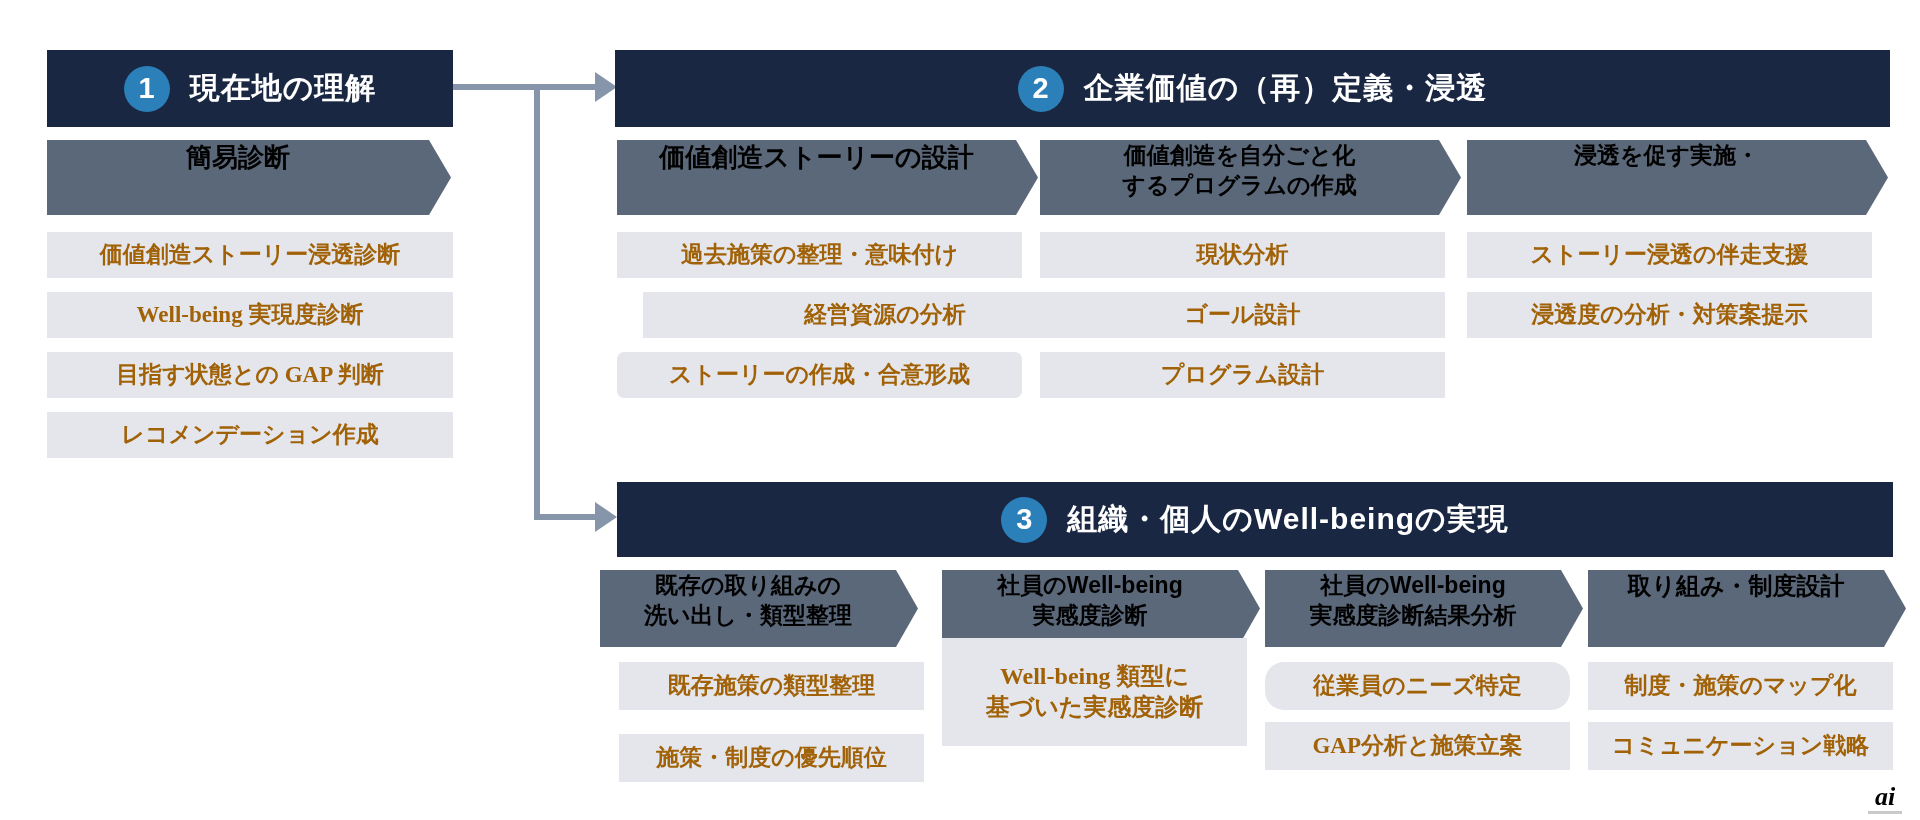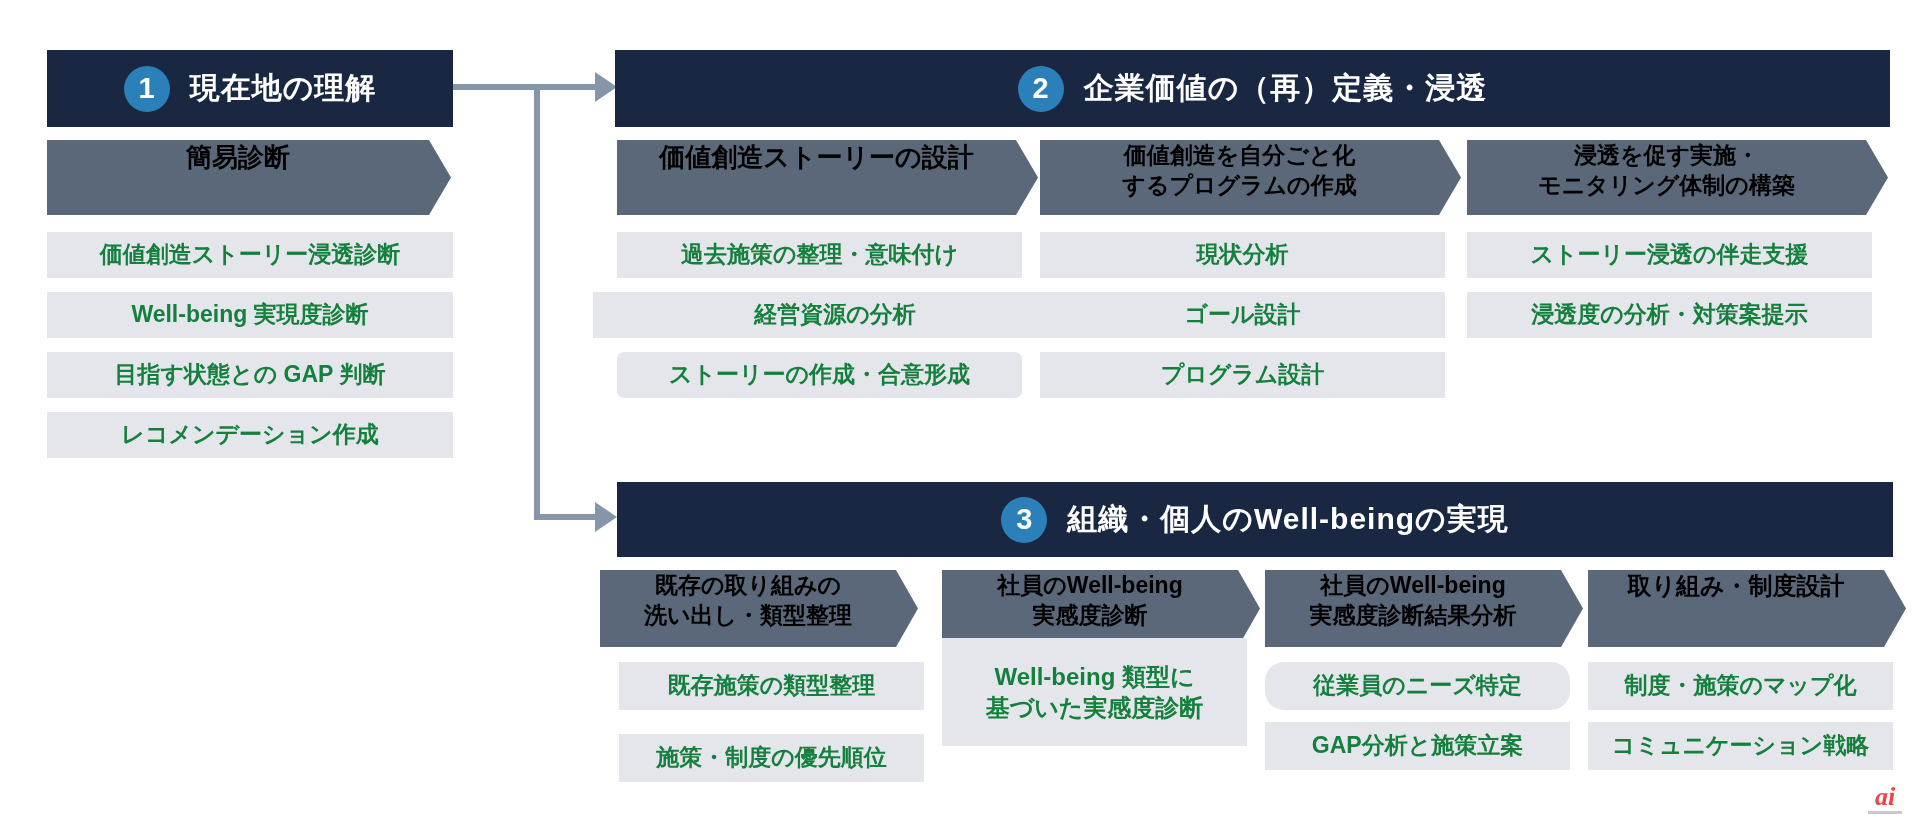--- a/index.html
+++ b/index.html
@@ -7,26 +7,26 @@
   #canvas{position:relative;width:1920px;height:820px;background:#ffffff;overflow:hidden;}
 
   .hdr{position:absolute;background:#1a2742;color:#ffffff;display:flex;align-items:center;justify-content:center;gap:20px;}
   .hdr-title{font-size:30px;font-weight:bold;letter-spacing:1px;}
   .num{width:46px;height:46px;border-radius:50%;background:#2b80b9;color:#ffffff;display:flex;align-items:center;justify-content:center;font-size:29px;font-weight:bold;flex:0 0 auto;}
 
   .chev{position:absolute;background:#5b6879;color:#000000;display:flex;flex-direction:column;align-items:center;justify-content:flex-start;box-sizing:border-box;padding-right:22px;clip-path:polygon(0 0, calc(100% - 22px) 0, 100% 50%, calc(100% - 22px) 100%, 0 100%);text-align:center;}
   .chev .l1{font-size:26px;font-weight:bold;}
   .chev .l2{font-size:23px;font-weight:bold;line-height:1.32;}
 
-  .item{position:absolute;background:#e4e6ec;color:#15803d;display:flex;flex-direction:column;align-items:center;justify-content:center;font-size:23px;font-weight:bold;text-align:center;line-height:1.3;}
+  .item{position:absolute;background:#e4e6ec;color:#a16207;display:flex;flex-direction:column;align-items:center;justify-content:center;font-size:23px;font-weight:bold;text-align:center;line-height:1.3;font-family:Liberation Serif, serif;}
 
   .cline{position:absolute;background:#8795aa;}
   .ahead{position:absolute;width:0;height:0;border-top:15px solid transparent;border-bottom:15px solid transparent;border-left:22px solid #8795aa;}
 
-  .watermark{position:absolute;right:18px;bottom:6px;color:#ef4444;font-family:"Liberation Serif","DejaVu Serif",serif;font-style:italic;font-weight:bold;font-size:26px;line-height:1;text-align:center;}
+  .watermark{position:absolute;right:18px;bottom:6px;color:#000000;font-family:"Liberation Serif","DejaVu Serif",serif;font-style:italic;font-weight:bold;font-size:26px;line-height:1;text-align:center;}
   .watermark .wm-sub{height:3px;width:34px;background:#c9c9c9;margin-top:1px;}
 </style>
 </head>
 <body>
 
 <div id="canvas">
 
   <div class="hdr" style="left:47px;top:50px;width:406px;height:77px;">
     <div class="num">1</div>
     <div class="hdr-title">現在地の理解</div>
@@ -62,27 +62,26 @@
 
   <div class="chev" style="left:617px;top:140px;width:421px;height:75px;">
     <div class="l1">価値創造ストーリーの設計</div>
   </div>
   <div class="chev" style="left:1040px;top:140px;width:421px;height:75px;">
     <div class="l2">価値創造を自分ごと化</div>
     <div class="l2">するプログラムの作成</div>
   </div>
   <div class="chev" style="left:1467px;top:140px;width:421px;height:75px;">
     <div class="l2">浸透を促す実施・</div>
-    <div class="l2">モニタリング体制の構築</div>
   </div>
 
   <div class="item" style="left:617px;top:232px;width:405px;height:46px;">
       <span>過去施策の整理・意味付け</span>
     </div>
-  <div class="item" style="left:593px;top:292px;width:484px;height:46px;">
+  <div class="item" style="left:643px;top:292px;width:484px;height:46px;">
       <span>経営資源の分析</span>
     </div>
   <div class="item" style="left:617px;top:352px;width:405px;height:46px;border-radius:7px;">
       <span>ストーリーの作成・合意形成</span>
     </div>
 
   <div class="item" style="left:1040px;top:232px;width:405px;height:46px;">
       <span>現状分析</span>
     </div>
   <div class="item" style="left:1040px;top:292px;width:405px;height:46px;">

